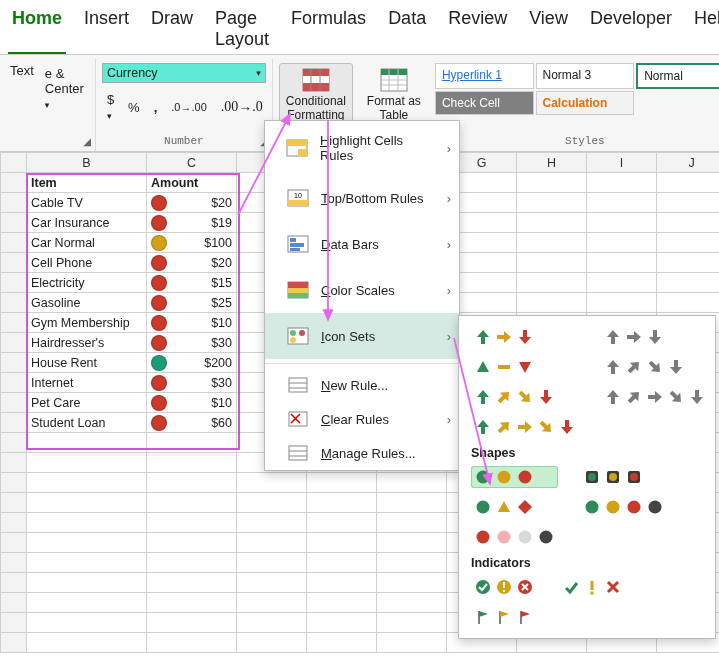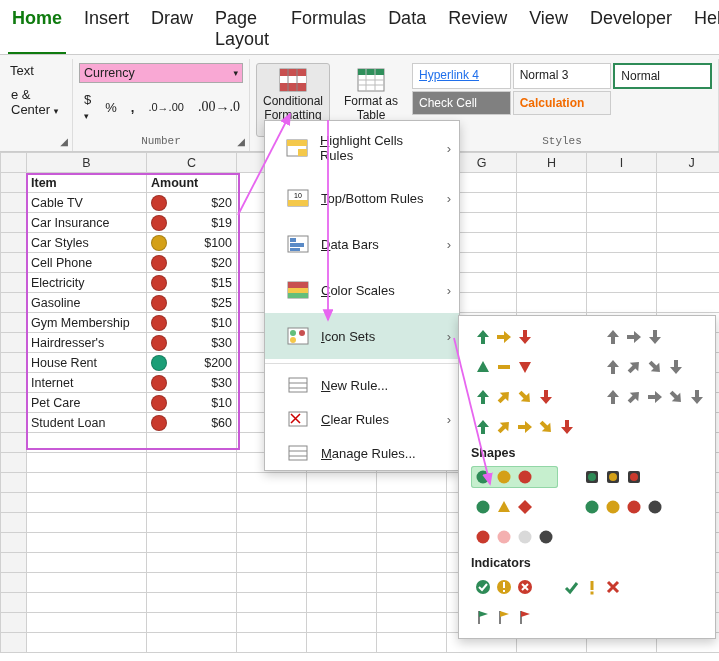--- a/index.html
+++ b/index.html
@@ -26,21 +26,21 @@
   .rgroup .glabel { font-size:11px; text-align:center; color:#666; padding-top:2px;font-family:Liberation Mono, monospace;}
   .rgroup .dlg-launcher { position:absolute; right:4px; bottom:4px; font-size:10px; color:#666; cursor:pointer;}
   .btn-large { display:flex; flex-direction:column; align-items:center; justify-content:flex-start; padding:2px 6px; border:1px solid transparent; border-radius:3px; cursor:pointer; font-size:12px; line-height:1.2; min-width:60px;}
   .btn-large.active { background:#e8e8e8; border-color:#bfbfbf; }
   .btn-large .icon { width:32px; height:28px; display:flex; align-items:center; justify-content:center; }
   .drop-caret::after { content:" \25BE"; font-size:9px; color:#444; }
 
   
   .mini-row { display:flex; gap:4px; align-items:center; }
   .mini-btn { padding:2px 4px; border:1px solid transparent; border-radius:2px; cursor:pointer; font-size:13px;}
-  .combo { font-size:12.5px; border:1px solid #aaa; background:#f9a8d4; padding:2px 4px; cursor:pointer; display:flex; justify-content:space-between; align-items:center; gap:6px; min-width:92px;}
+  .combo { font-size:12.5px; border:1px solid #aaa; background:#5eead4; padding:2px 4px; cursor:pointer; display:flex; justify-content:space-between; align-items:center; gap:6px; min-width:92px;}
 
   
   .style-swatches { display:grid; grid-template-columns:repeat(3,1fr); gap:2px; width:300px;}
   .swatch { border:1px solid #ccc; padding:4px 6px; font-size:12px; background:#fff; cursor:pointer; }
 
   
   .grid-wrap { position:relative; }
   table.grid { border-collapse:collapse; table-layout:fixed; width:100%; }
   table.grid th, table.grid td { border:1px solid var(--grid-border); height:20px; font-size:12.5px; padding:0 4px; box-sizing:border-box; }
   table.grid thead th { background:#f3f3f3; font-weight:normal; text-align:center; color:#333; }
@@ -92,21 +92,21 @@
   <div class="tab">Data</div>
   <div class="tab">Review</div>
   <div class="tab">View</div>
   <div class="tab">Developer</div>
   <div class="tab">Help</div>
 </div>
 
 <div class="ribbon">
 
   <div class="rgroup" style="width:86px;">
-    <div style="display:flex;flex-direction:column;gap:6px;">
+    <div style="display:flex;gap:6px;">
       <div style="padding-left:4px">Text</div>
       <div class="mini-btn"><span>e &amp; Center</span> <span style="font-size:9px;">▾</span></div>
     </div>
     <div class="dlg-launcher">◢</div>
     <div class="glabel">&nbsp;</div>
   </div>
 
   <div class="rgroup" style="width:164px;">
     <div style="display:flex;flex-direction:column;gap:6px;">
       <div class="combo">
@@ -154,21 +154,21 @@
               <line x1="18" y1="1" x2="18" y2="23" stroke="#bbb"></line>
             </svg>
       </span>
       <span>Format as</span>
       <span>Table</span>
     </div>
   </div>
 
   <div class="rgroup" style="flex:1;">
     <div class="style-swatches" id="style-swatches">
-          <div class="swatch" style="color:#1f6feb;text-decoration:underline;">Hyperlink 4</div>
+          <div class="swatch" style="color:#1f6feb;text-decoration:underline;">Hyperlink 1</div>
           <div class="swatch" style="">Normal 3</div>
           <div class="swatch" style="border:2px solid #2e8b57;">Normal</div>
           <div class="swatch" style="background:#808080;color:#fff;">Check Cell</div>
           <div class="swatch" style="background:#f2f2f2;color:#f26b00;font-weight:600;">Calculation</div>
         </div>
     <div class="glabel">Styles</div>
   </div>
 
 </div>
 
@@ -230,21 +230,21 @@
             <td class="colOther"></td>
             <td class="colOther"></td>
             <td class="colOther"></td>
             <td class="colOther"></td>
             <td class="colOther"></td>
             <td class="colOther"></td>
             <td class="colOther"></td>
           </tr>
           <tr>
             <td class="rowhdr"></td>
-            <td class="colB">Car Styles</td>
+            <td class="colB">Car Normal</td>
             <td class="colC">
               <div class="amt-cell">
                 <span class="dot amber"></span>
                 <span class="amt-val">$100</span>
               </div>
             </td>
             <td class="colOther"></td>
             <td class="colOther"></td>
             <td class="colOther"></td>
             <td class="colOther"></td>

